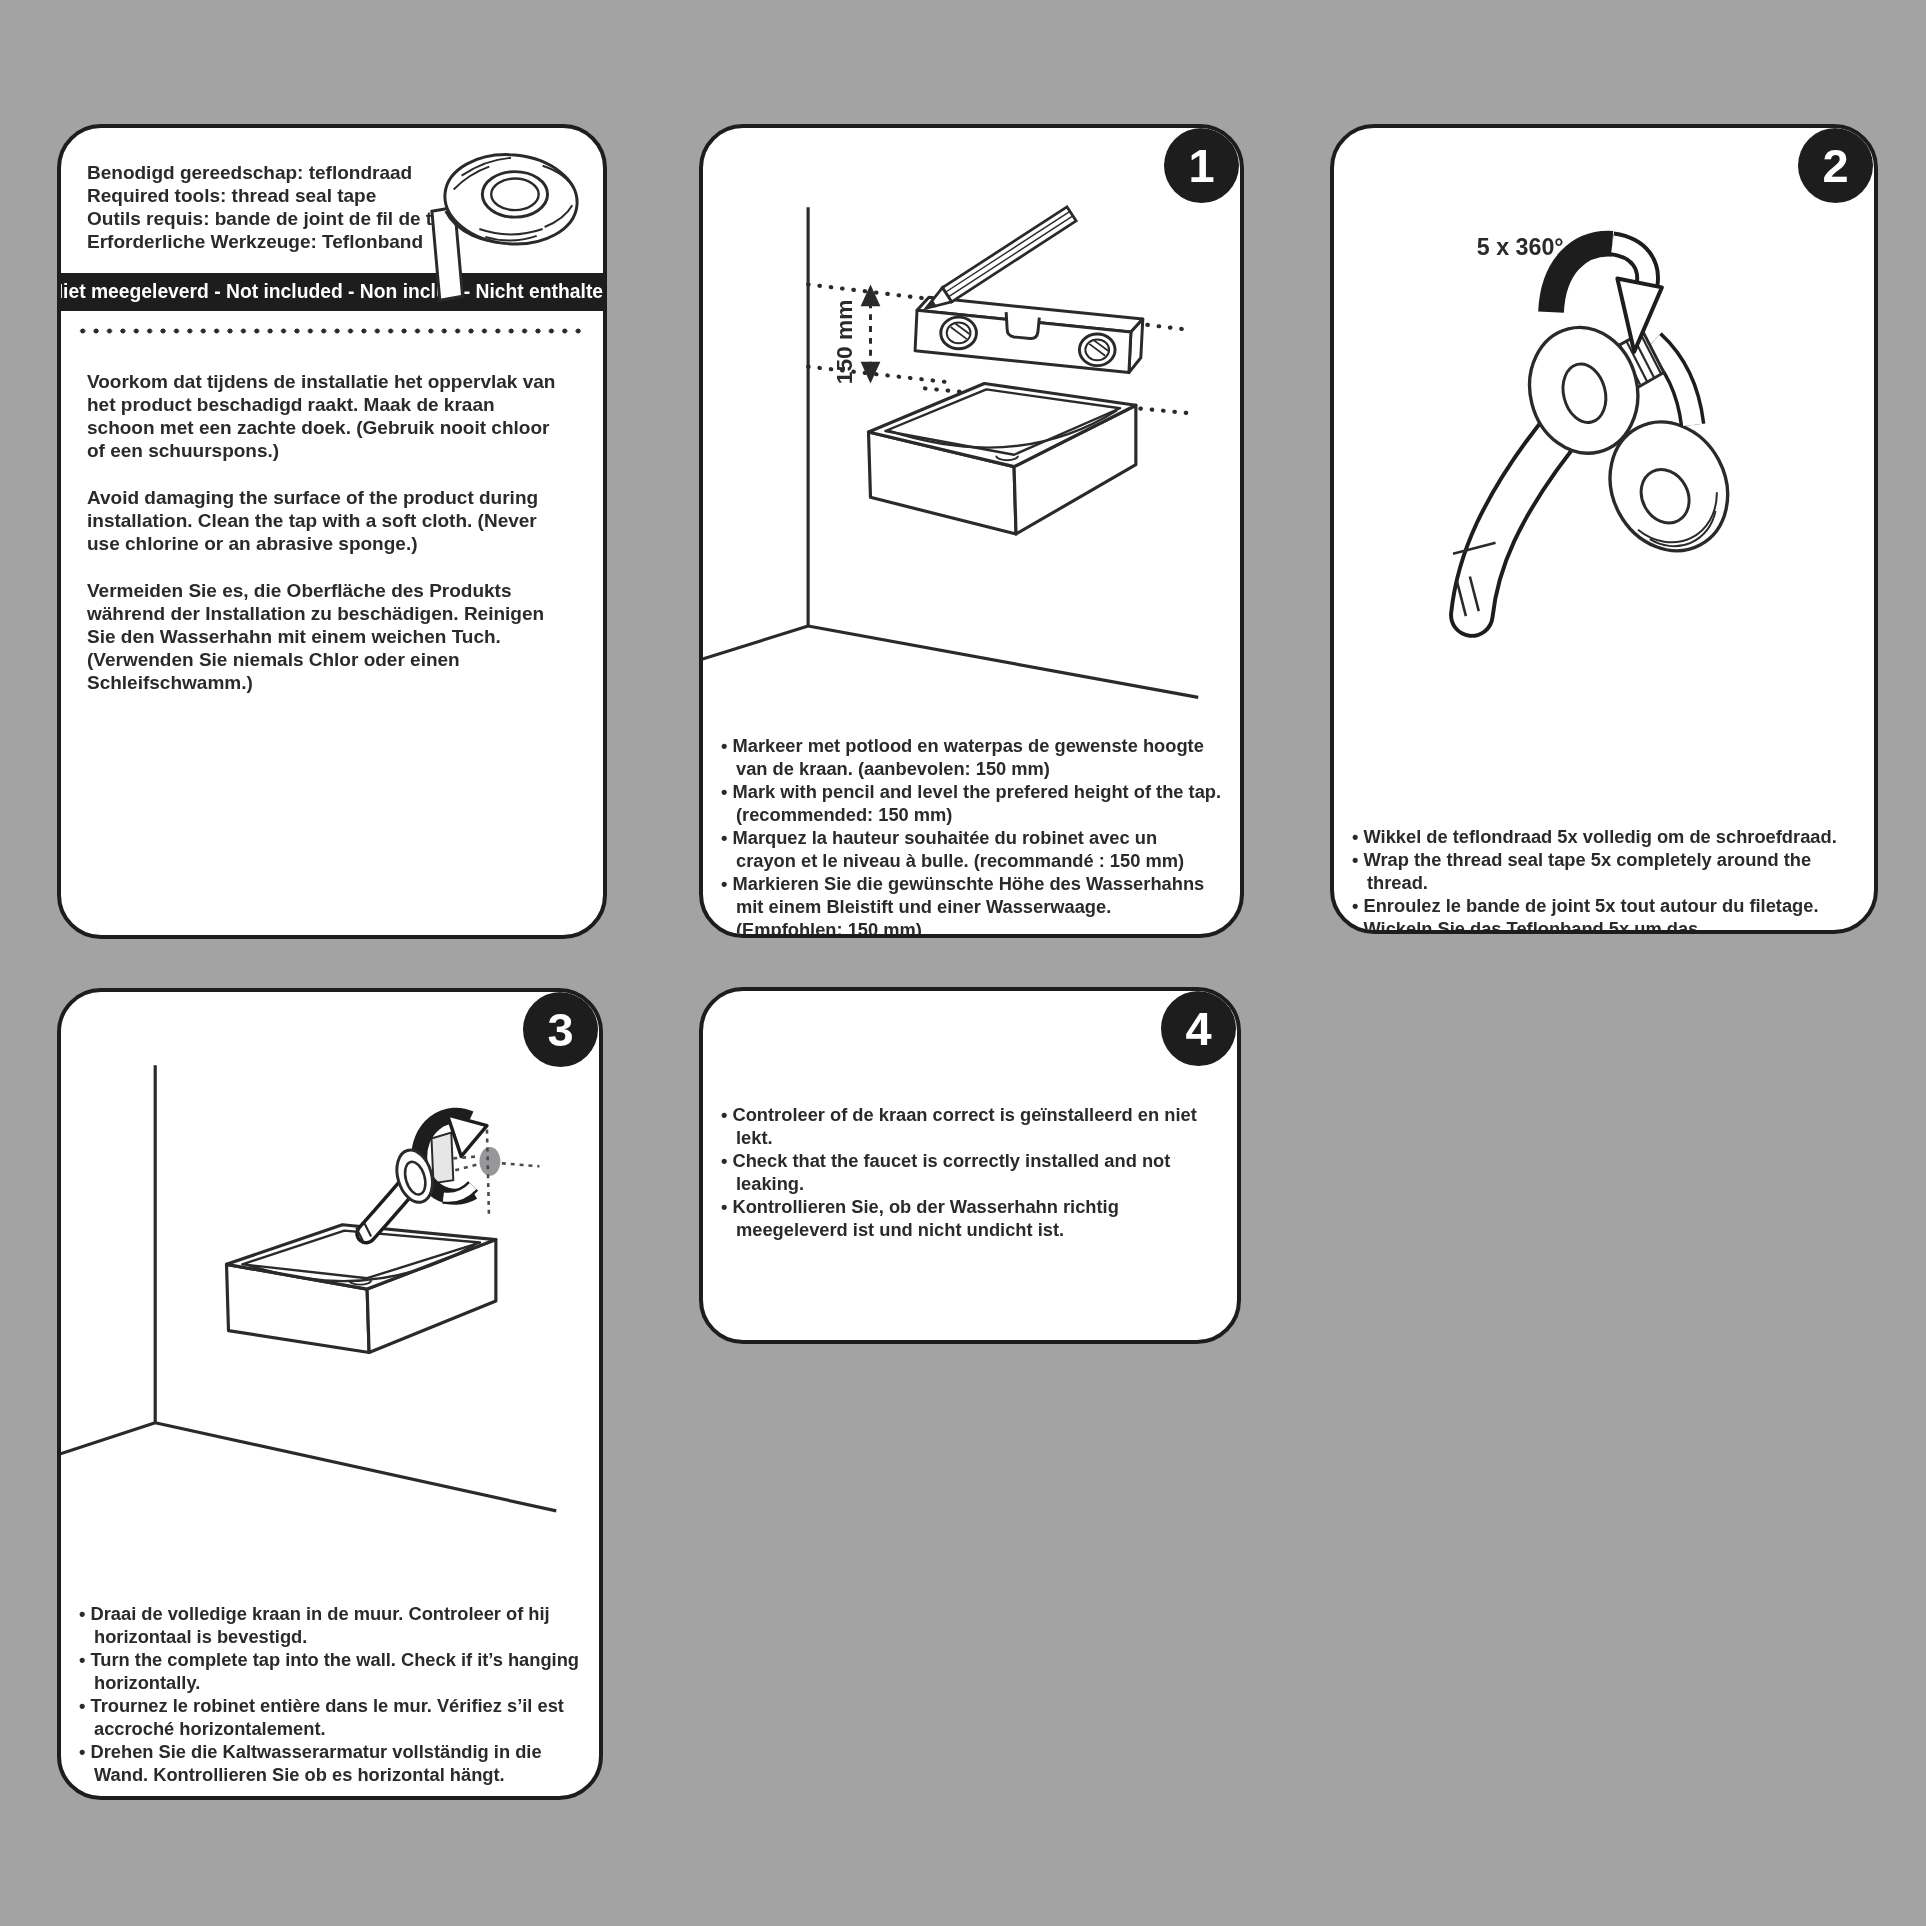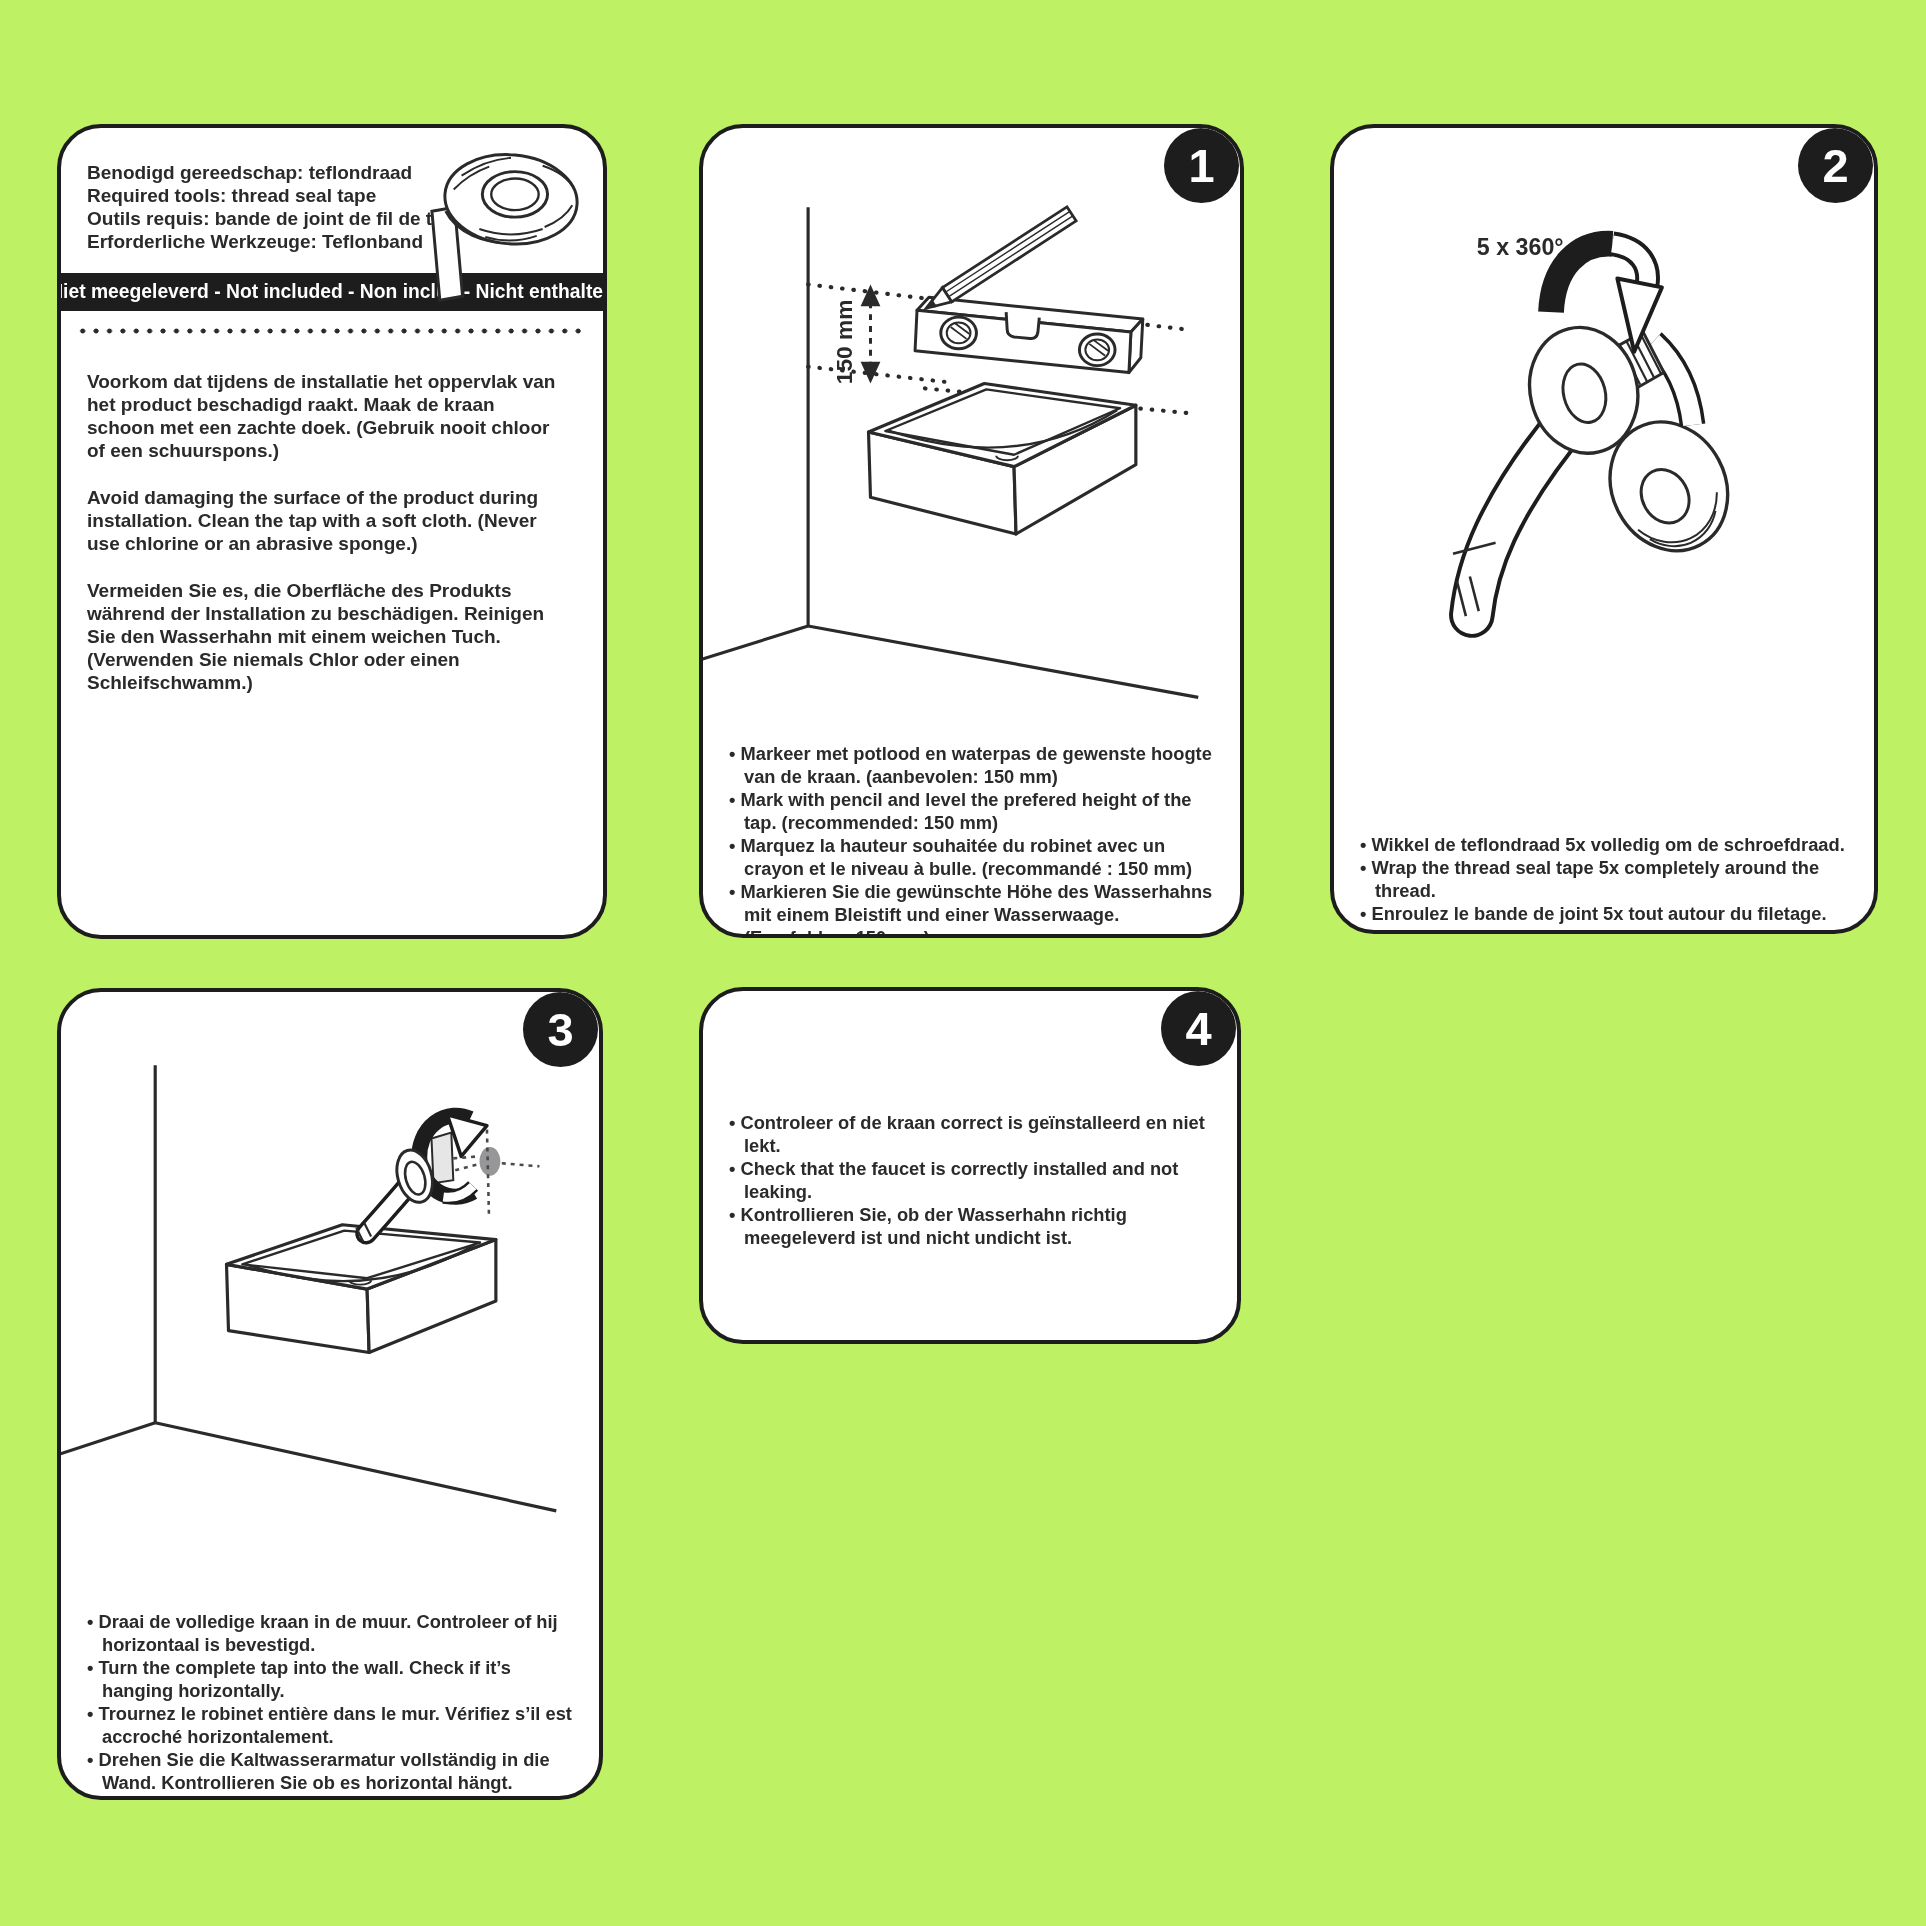--- a/index.html
+++ b/index.html
@@ -1,16 +1,16 @@
 <!DOCTYPE html>
 <html><head>
 <meta charset="utf-8">
 <style>
   html,body{margin:0;padding:0;background:#ffffff;}
-  .page{position:relative;width:1927px;height:1927px;background:#bef264;overflow:hidden;
+  .page{position:relative;width:1927px;height:1927px;background:#a3a3a3;overflow:hidden;
         font-family:"Liberation Sans","DejaVu Sans",sans-serif;color:#2a2a2a;}
   .panel{position:absolute;background:#fff;border:4.5px solid #1d1d1d;border-radius:44px;
          box-sizing:border-box;overflow:hidden;}
   #panelA{left:57px;top:124px;width:550px;height:815px;}
   #panel1{left:699px;top:124px;width:545px;height:814px;}
   #panel2{left:1330px;top:124px;width:548px;height:810px;}
   #panel3{left:57px;top:988px;width:546px;height:812px;}
   #panel4{left:699px;top:987px;width:542px;height:357px;}
   .badge{position:absolute;top:0;right:1px;width:75px;height:75px;border-radius:50%;
          background:#1d1d1d;color:#fff;font-size:47px;font-weight:600;
@@ -18,21 +18,21 @@
   .tools{position:absolute;top:33px;left:26px;font-size:19px;line-height:23px;font-weight:600;}
   .banner{position:absolute;top:145px;left:0;right:0;height:38px;background:#1d1d1d;color:#fff;
           display:flex;align-items:center;justify-content:center;font-size:19.3px;font-weight:700;
           z-index:1;white-space:nowrap;}
   .rollsvg{position:absolute;top:12px;right:6px;z-index:2;}
   .dots{position:absolute;top:200px;left:15px;right:15px;height:6px;
         background-image:radial-gradient(circle,#2a2a2a 2.3px,transparent 2.7px);
         background-size:13.4px 6px;background-repeat:repeat-x;}
   .paras{position:absolute;top:242px;left:26px;right:24px;}
   .paras p{margin:0 16px 24px 0;font-size:19px;line-height:23px;font-weight:600;}
-  .bullets{list-style:none;margin:8px;padding:0 10px;position:absolute;left:8px;right:8px;
+  .bullets{list-style:none;margin:0;padding:0 10px;position:absolute;left:8px;right:8px;
            font-size:18.3px;line-height:23px;font-weight:600;color:#2a2a2a;}
   .bullets li{padding-left:15px;text-indent:-15px;}
   .bullets li::before{content:"•\00a0";}
   #panel1 .bullets{top:606px;}
   #panel2 .bullets{top:697px;}
   #panel3 .bullets{top:610px;}
   #panel4 .bullets{top:112px;}
   svg.illus{position:absolute;top:0;left:0;}
   svg text{font-family:"Liberation Sans","DejaVu Sans",sans-serif;fill:#2a2a2a;font-weight:bold;}
 </style>

